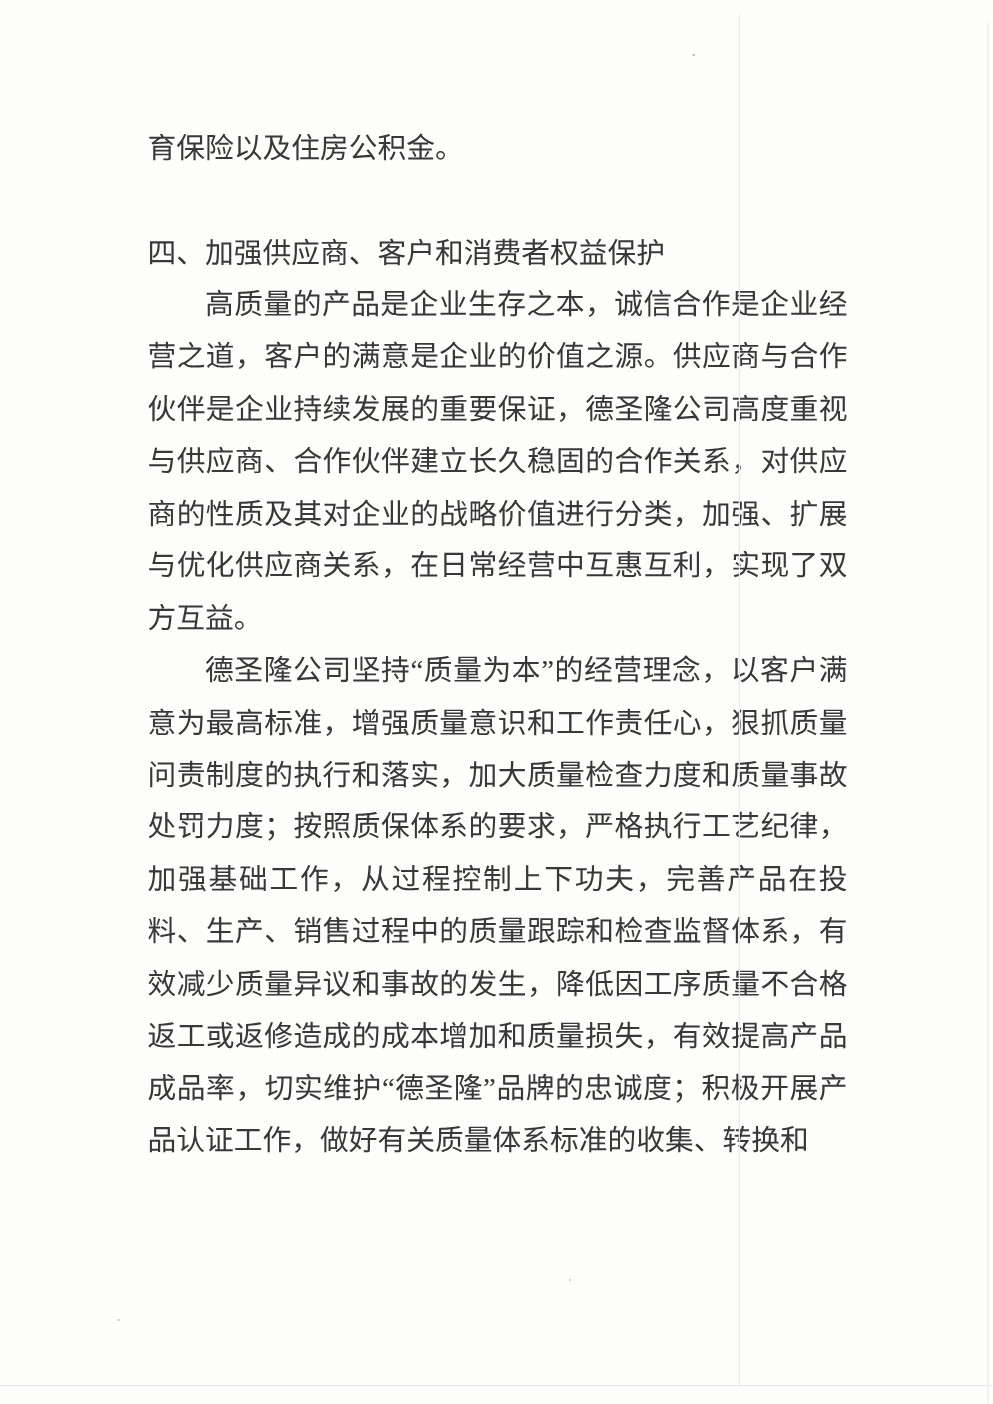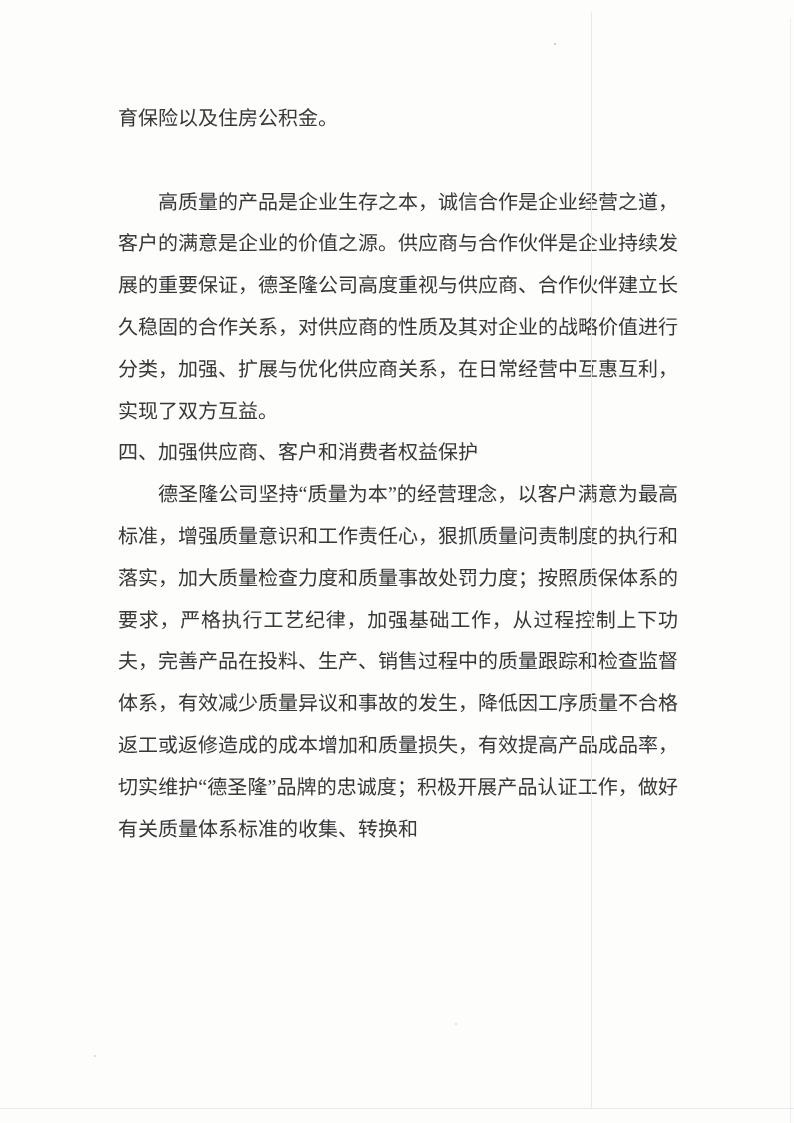--- a/index.html
+++ b/index.html
@@ -18,21 +18,21 @@
     position: absolute;
     inset: 0;
     background: #fdfdfc;
   }
   .text-column {
     position: absolute;
     left: 118px;
     top: 98px;
     width: 560px;
     color: #383838;
-    font-size: 20px;
+    font-size: 23px;
     line-height: 41.8px;
     text-align: justify;
     text-justify: inter-character;
   }
   .block {
     margin: 0;
     padding: 0;
   }
   .block.indent {
     text-indent: 2em;
@@ -80,22 +80,22 @@
 </style>
 </head>
 <body>
 
 <div class="scan-page">
 
   <div class="text-column">
 
   <div class="block paragraph">育保险以及住房公积金。</div>
       <div class="block spacer"></div>
+      <div class="block heading">四、加强供应商、客户和消费者权益保护</div>
       <div class="block paragraph indent">高质量的产品是企业生存之本，诚信合作是企业经营之道，客户的满意是企业的价值之源。供应商与合作伙伴是企业持续发展的重要保证，德圣隆公司高度重视与供应商、合作伙伴建立长久稳固的合作关系，对供应商的性质及其对企业的战略价值进行分类，加强、扩展与优化供应商关系，在日常经营中互惠互利，实现了双方互益。</div>
-      <div class="block heading">四、加强供应商、客户和消费者权益保护</div>
       <div class="block paragraph indent">德圣隆公司坚持“质量为本”的经营理念，以客户满意为最高标准，增强质量意识和工作责任心，狠抓质量问责制度的执行和落实，加大质量检查力度和质量事故处罚力度；按照质保体系的要求，严格执行工艺纪律，加强基础工作，从过程控制上下功夫，完善产品在投料、生产、销售过程中的质量跟踪和检查监督体系，有效减少质量异议和事故的发生，降低因工序质量不合格返工或返修造成的成本增加和质量损失，有效提高产品成品率，切实维护“德圣隆”品牌的忠诚度；积极开展产品认证工作，做好有关质量体系标准的收集、转换和</div>
     </div>
 
   <div class="scan-line-v fold-line"></div>
   <div class="scan-line-v edge-line-right"></div>
   <div class="edge-line-bottom"></div>
 
   <div class="speck speck-1"></div>
   <div class="speck speck-2"></div>
   <div class="speck speck-3"></div>

